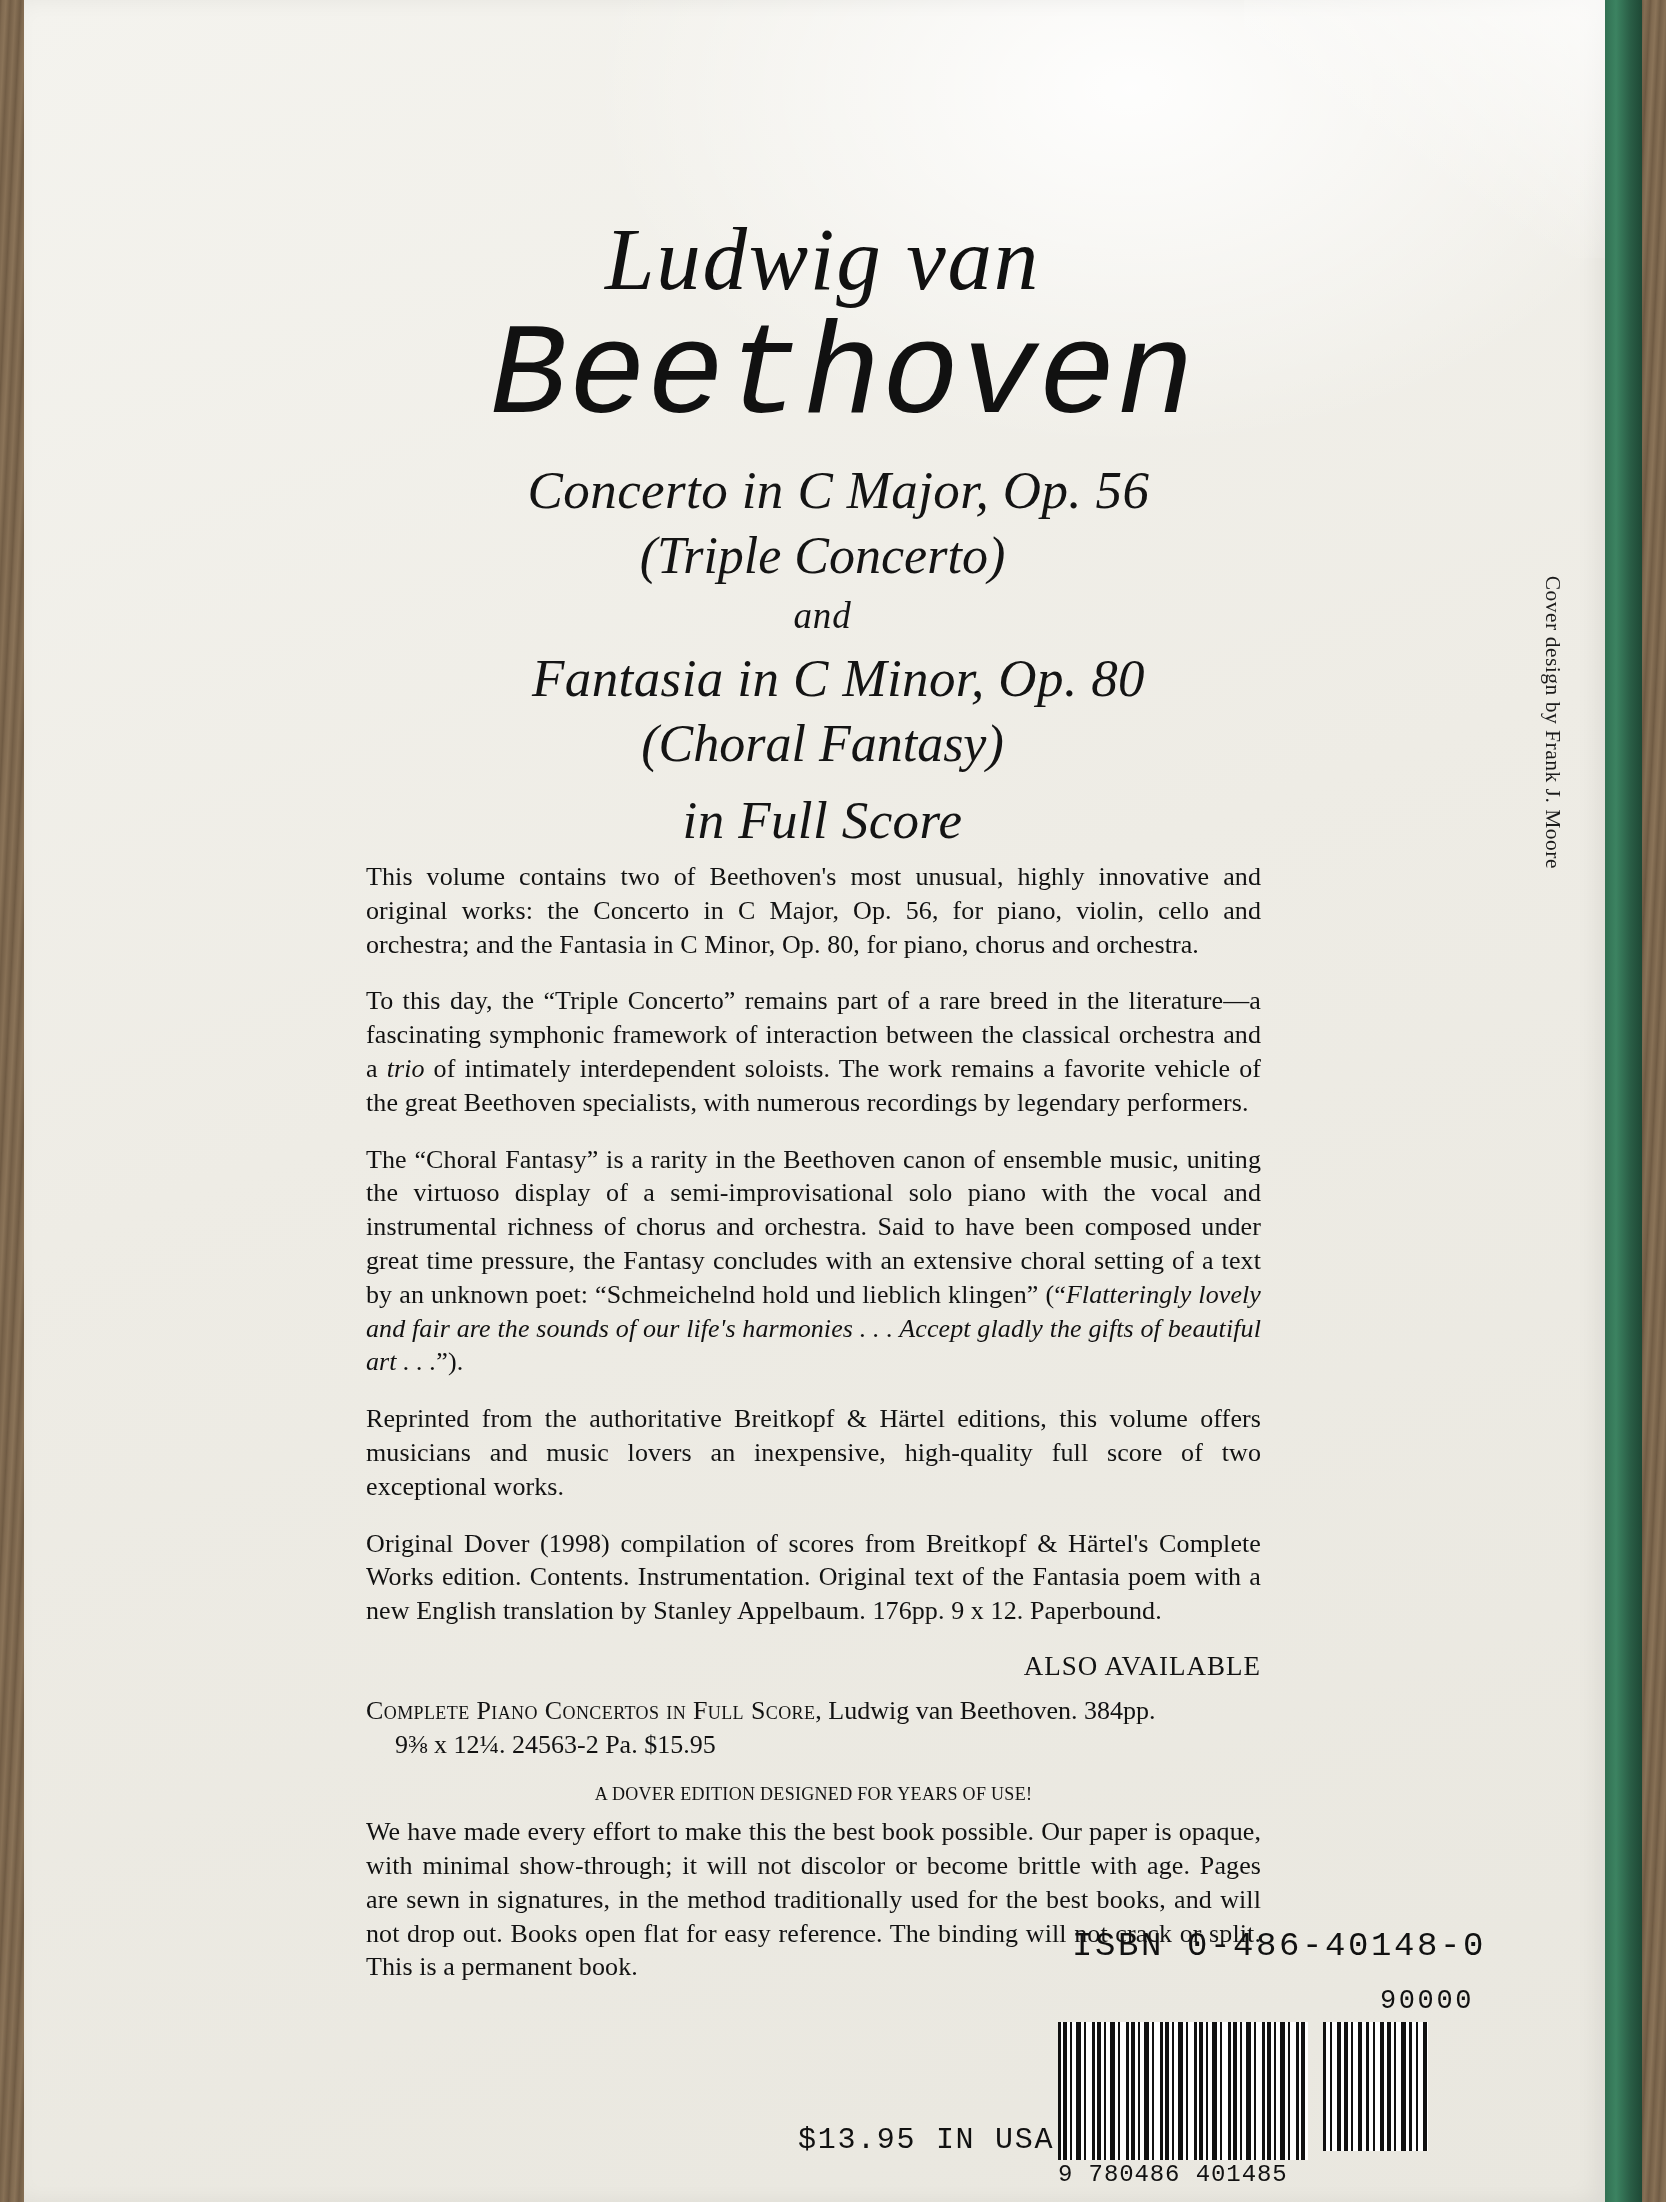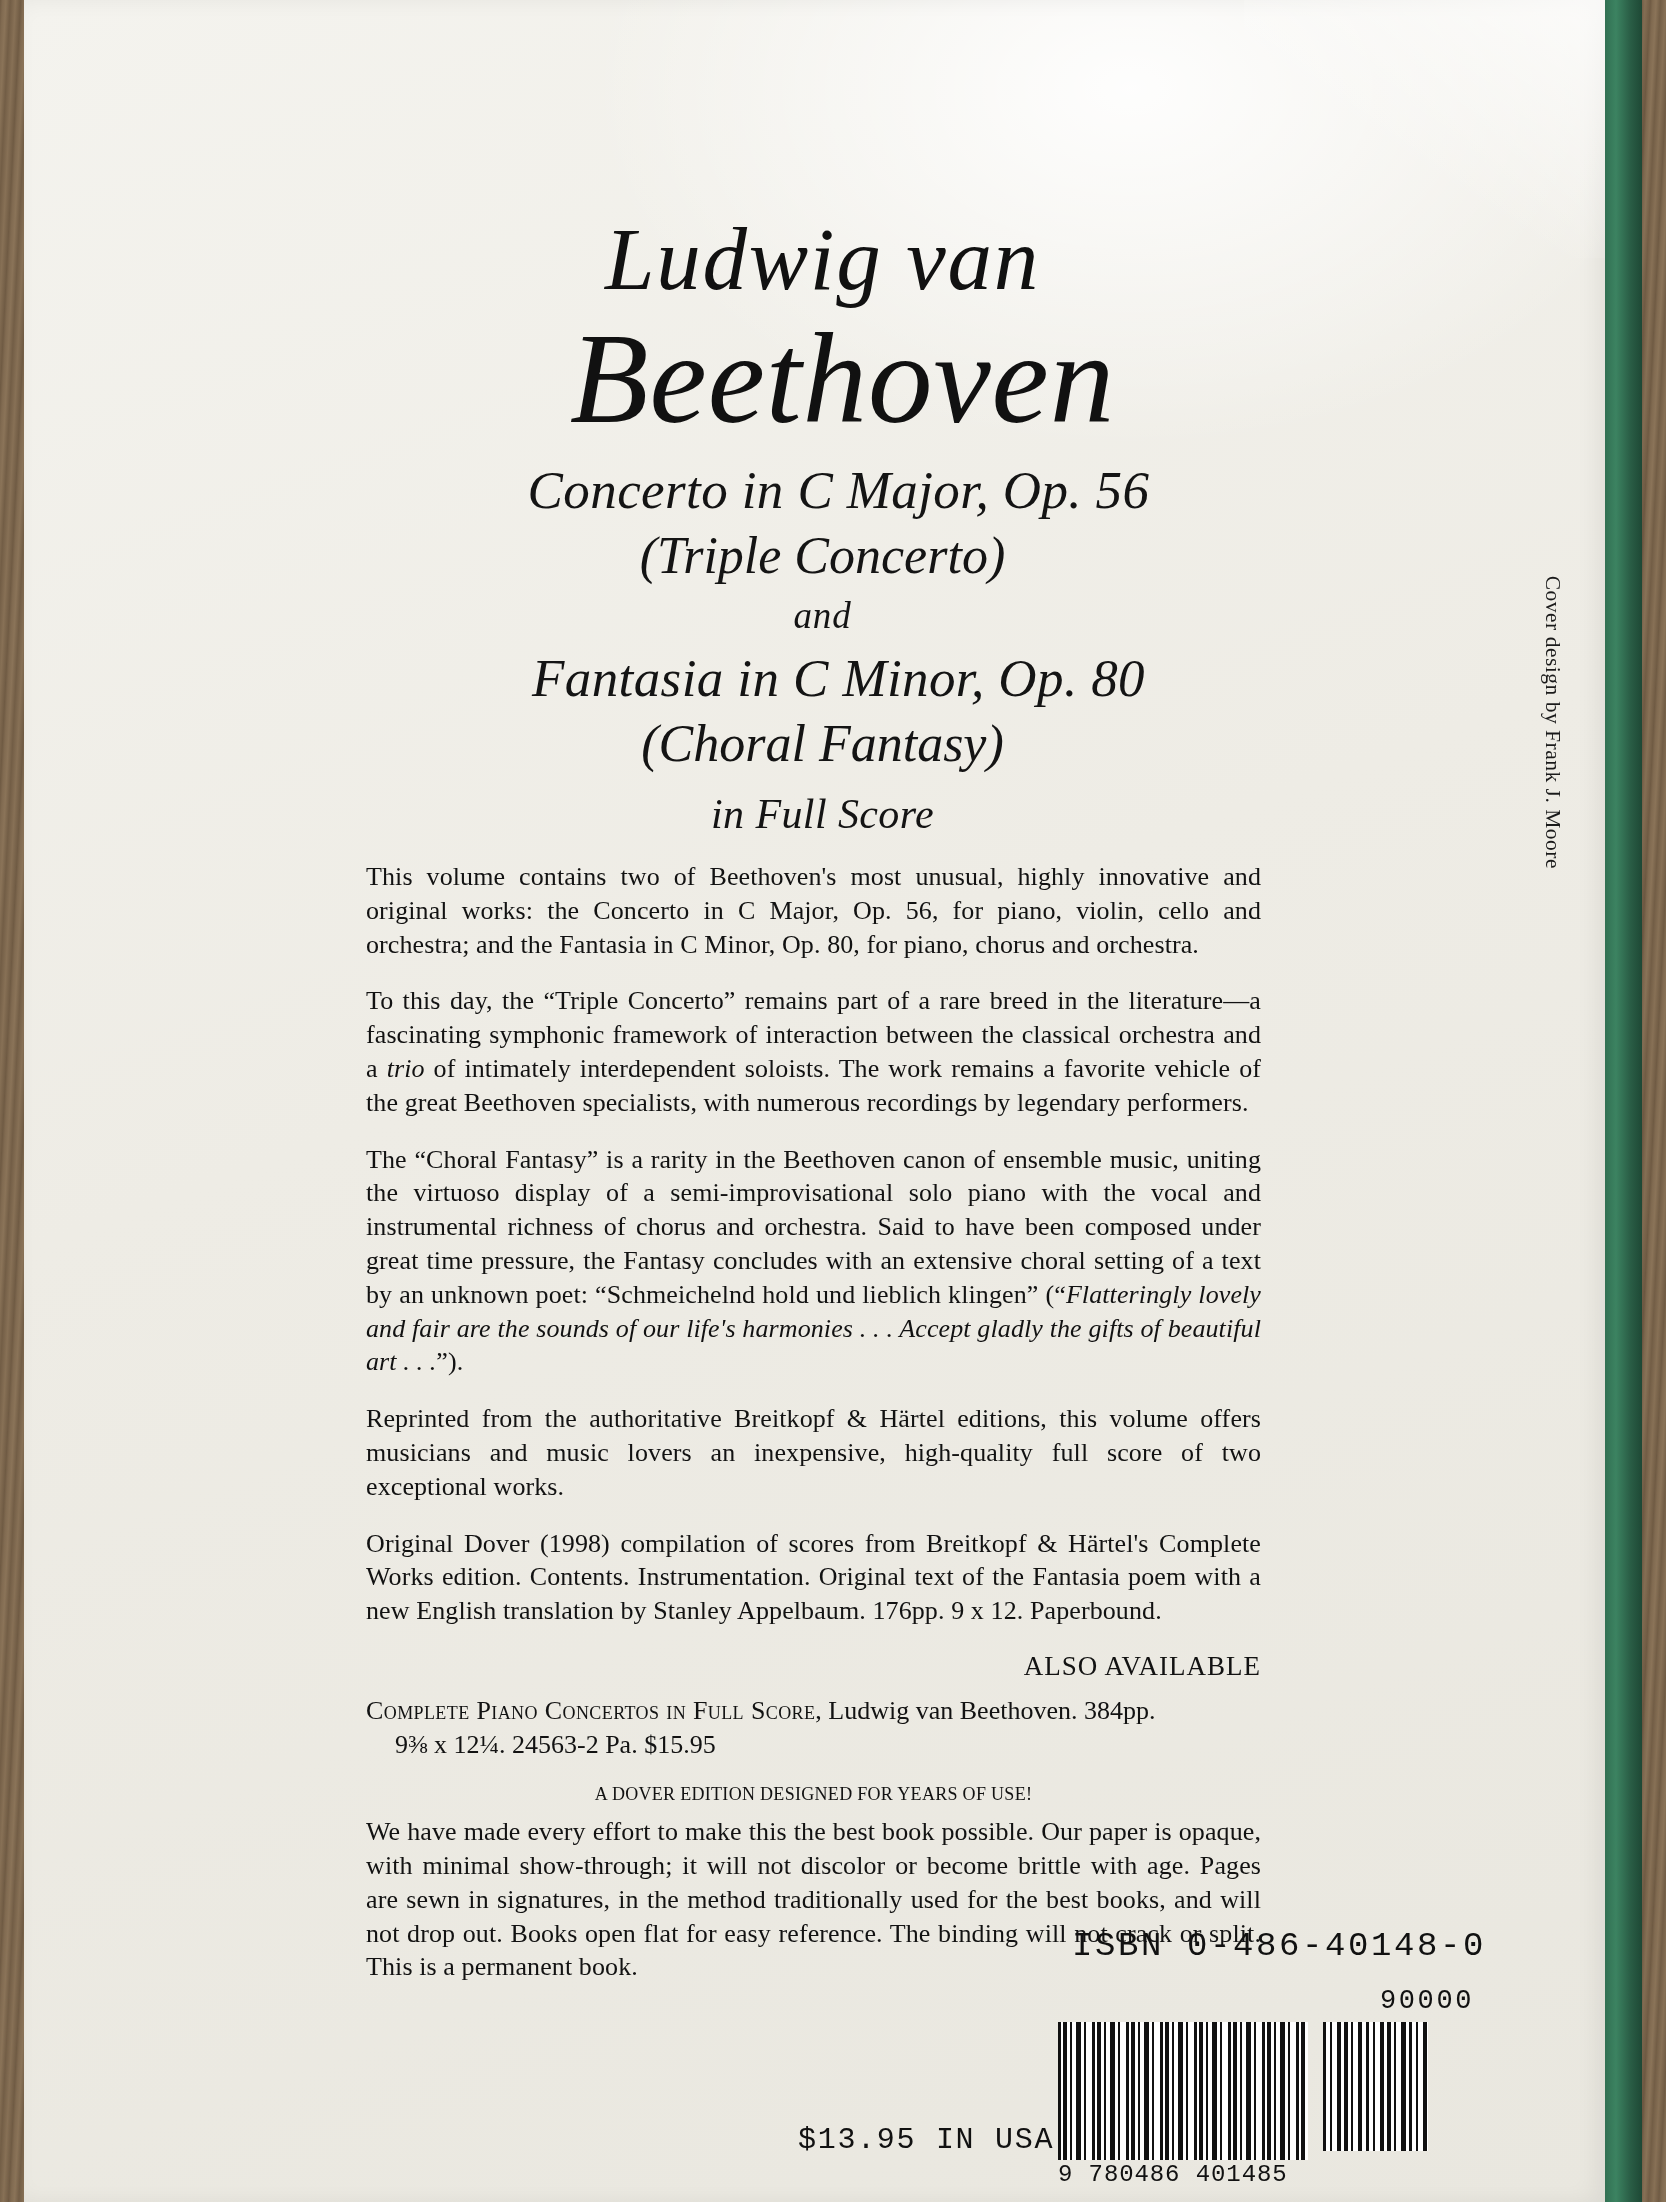--- a/index.html
+++ b/index.html
@@ -94,21 +94,21 @@
   }
   .composer-first {
     font-family: "Liberation Serif", serif;
     font-style: italic;
     font-size: 89px;
     letter-spacing: 1.7px;
     color: #111;
     line-height: 1.0;
   }
   .composer-last {
-    font-family: Liberation Serif, serif;
+    font-family: Liberation Mono, monospace;
     font-style: italic;
     font-size: 129px;
     letter-spacing: 0.9px;
     color: #111;
     line-height: 1.08;
     margin-top: 5.2px;
     padding-left: 40px;
   }
 
   .work-line {
@@ -132,21 +132,21 @@
     font-family: "Liberation Serif", serif;
     font-style: italic;
     font-size: 37px;
     color: #141414;
     margin: 5.2px 0 1.7px 0;
     letter-spacing: 0.9px;
   }
   .fullscore {
     font-family: "Liberation Serif", serif;
     font-style: italic;
-    font-size: 42px;
+    font-size: 53px;
     color: #141414;
     margin-top: 13.8px;
     letter-spacing: 0.4px;
   }
   .body-wrap {
     position: absolute;
     left: 334px;
     top: 860px;
     width: 895px;
   }

